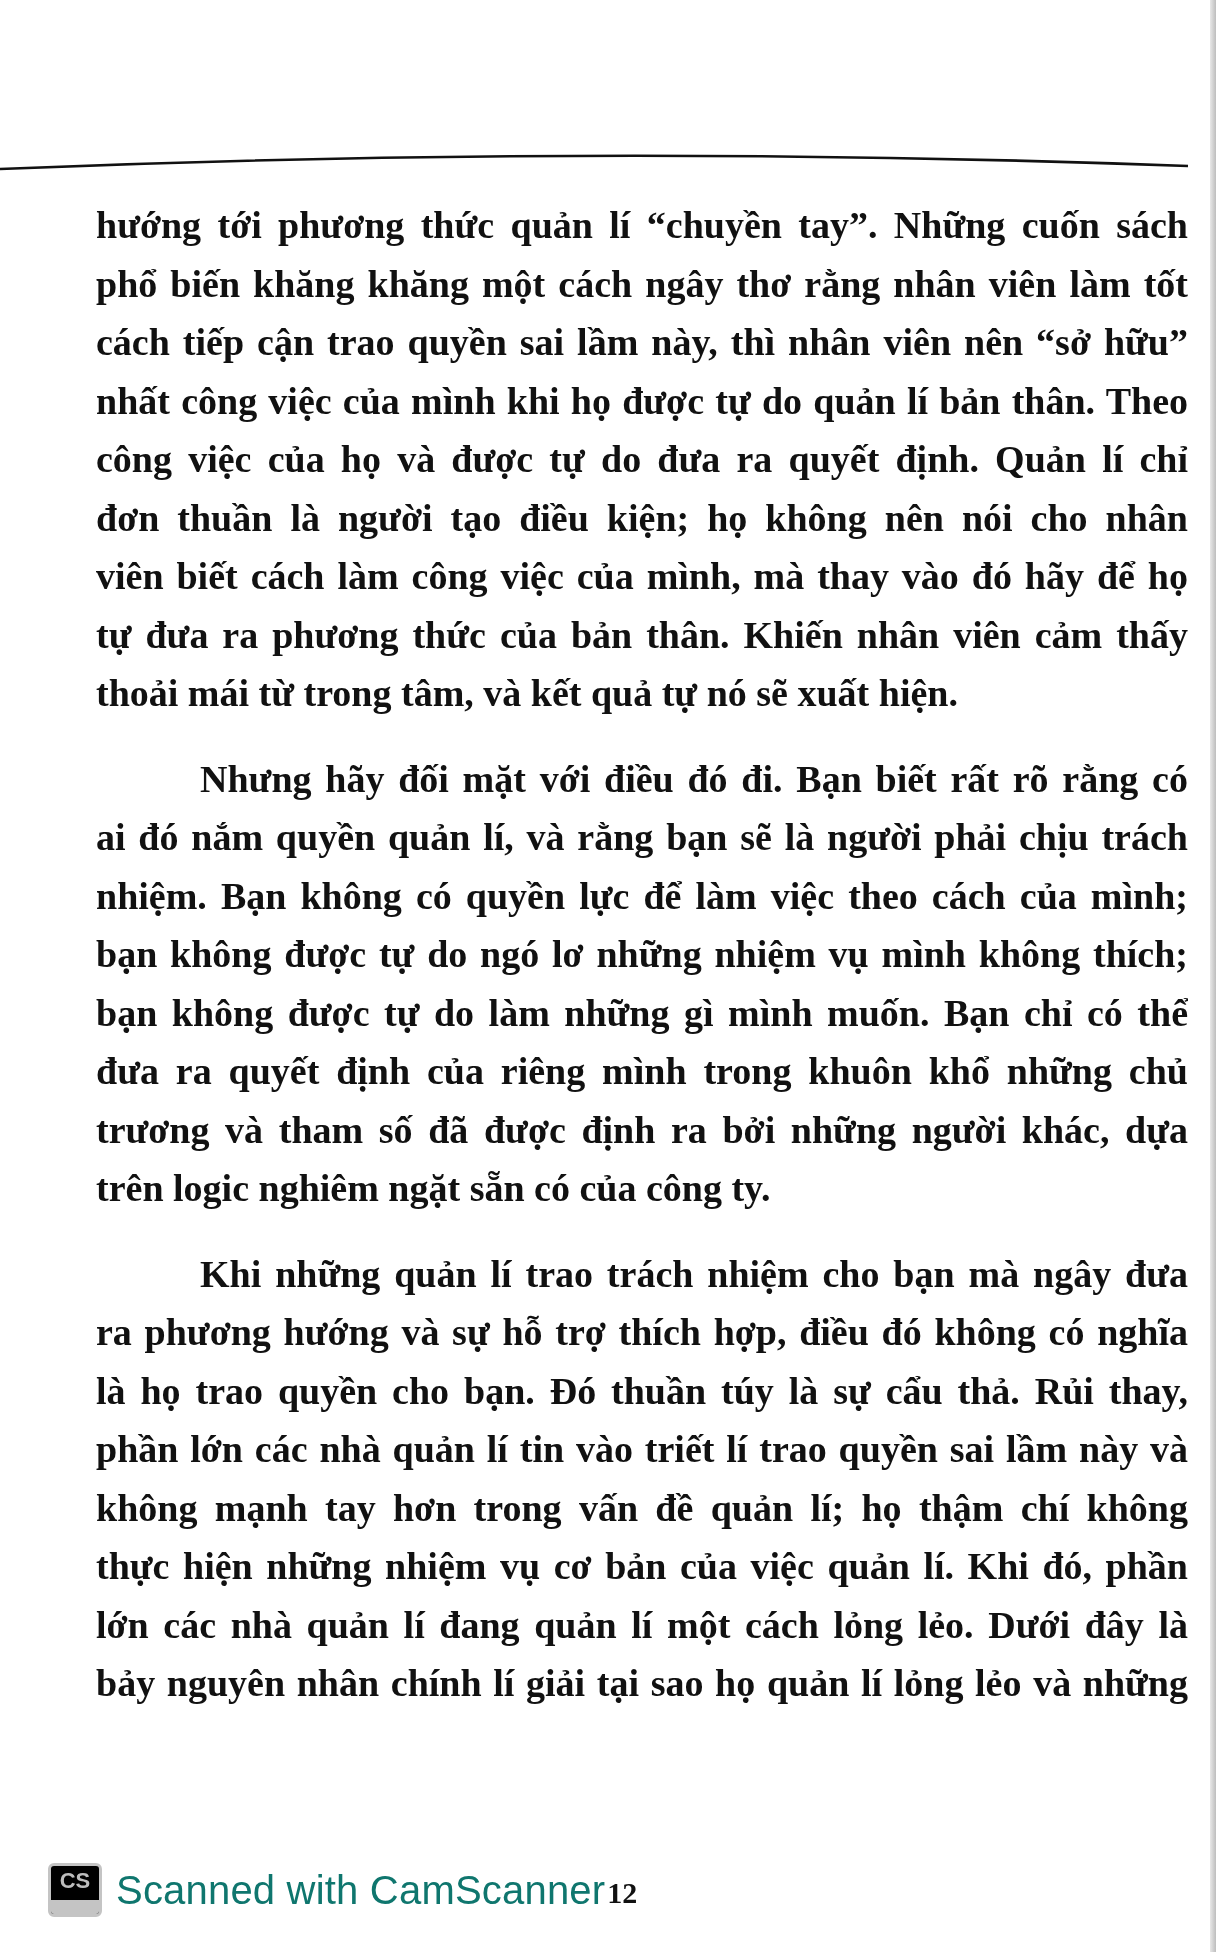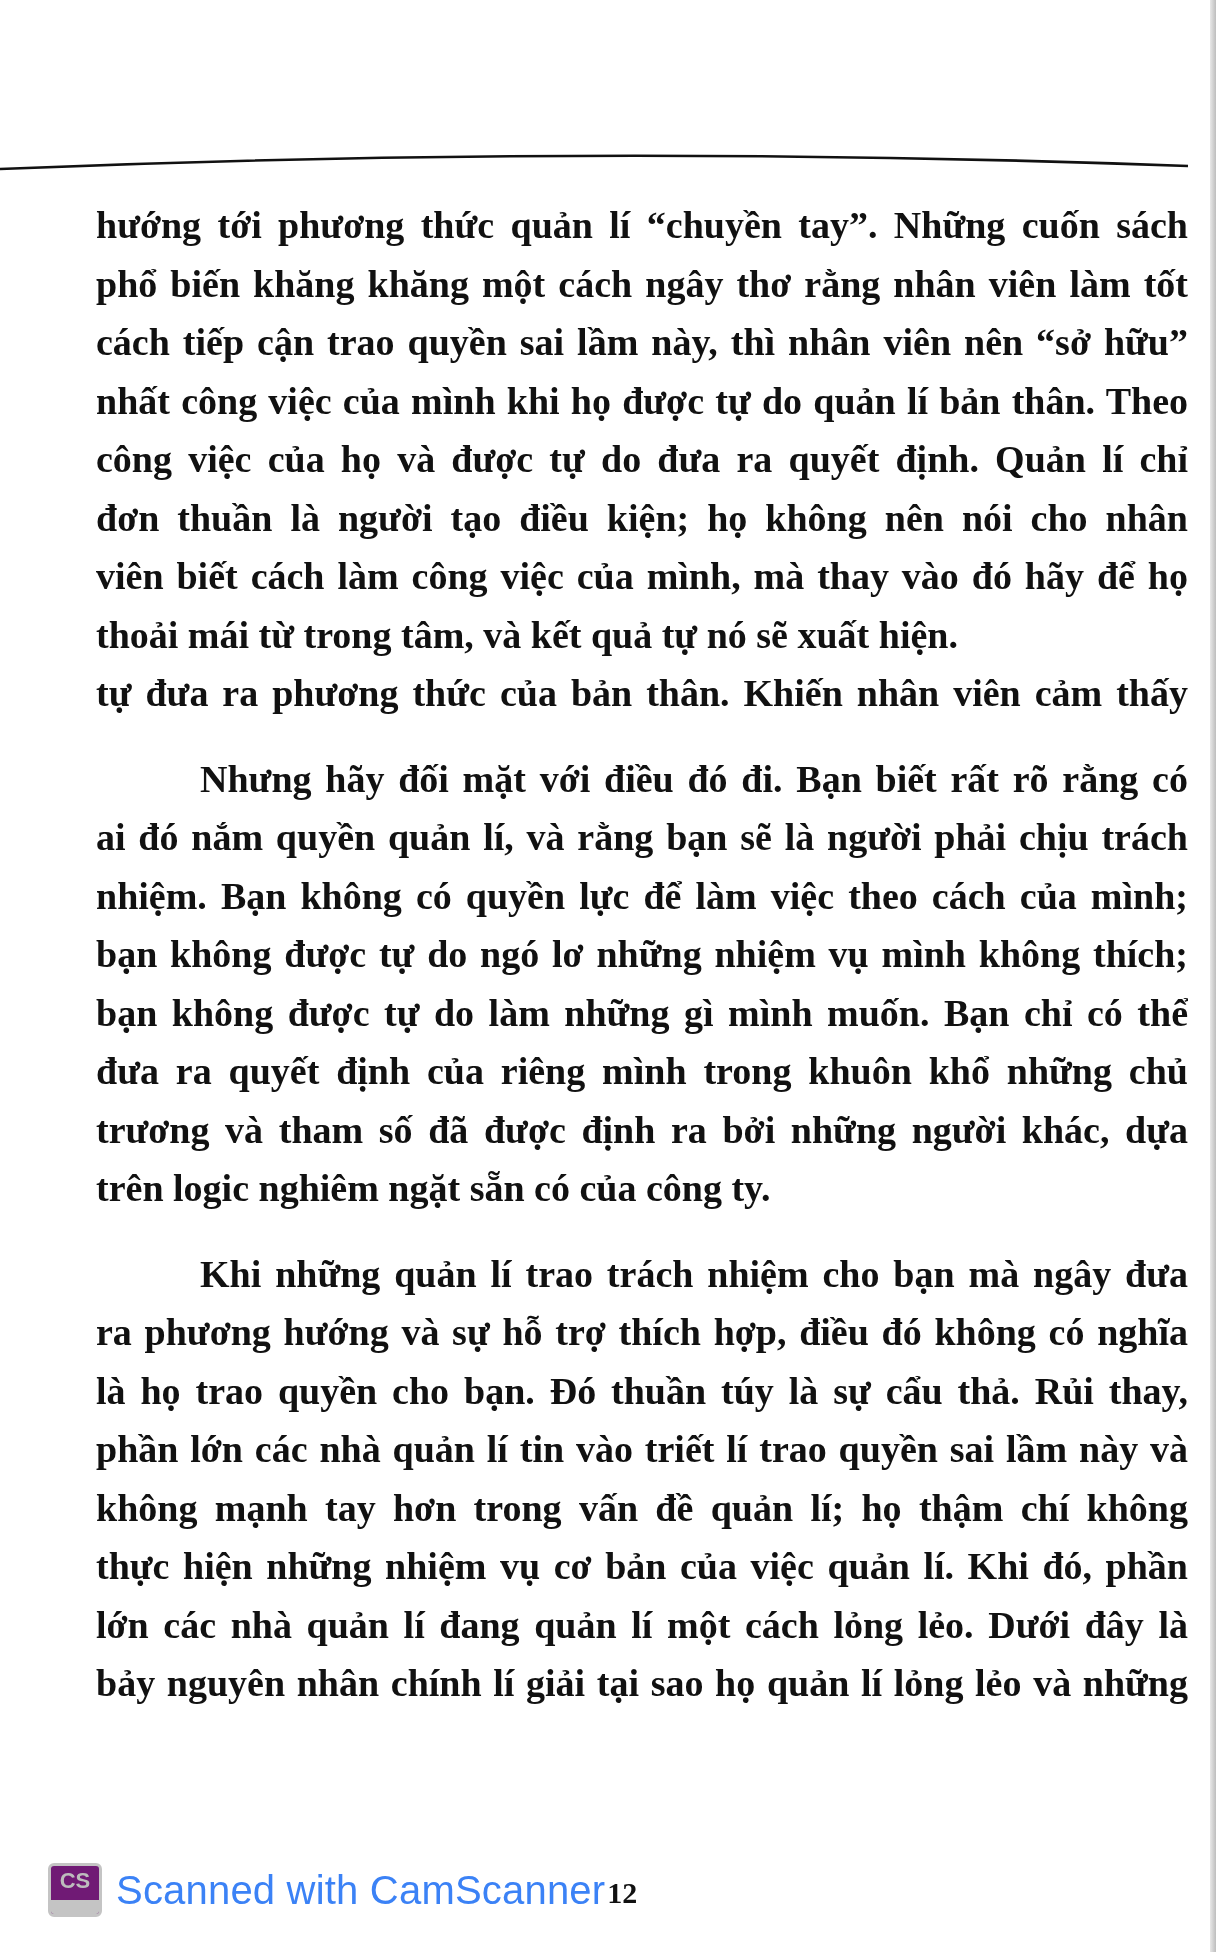--- a/index.html
+++ b/index.html
@@ -36,34 +36,34 @@
   .body-text p + p { margin-top: 27px; }
   .line { display: block; text-align: justify; text-align-last: justify; white-space: nowrap; }
   .line.last { text-align-last: left; }
   .footer {
     position: absolute; top: 1860px; left: 48px; height: 60px;
     display: flex; align-items: center;
   }
   .cs-logo {
     width: 54px; height: 54px; border-radius: 6px;
     border: 3px solid #c4c4c4; box-sizing: border-box;
-    position: relative; background: #701a75; overflow: hidden;
+    position: relative; background: #000000; overflow: hidden;
   }
   .cs-logo .cs-text {
     position: absolute; top: 2px; left: 0; width: 100%; text-align: center;
     font-family: "Liberation Sans", sans-serif; font-weight: bold;
     font-size: 22px; color: #bdbdbd;
   }
   .cs-logo .cs-band {
     position: absolute; bottom: 0; left: 0; width: 100%; height: 14px; background: #c4c4c4;
   }
   .watermark {
     margin-left: 14px;
     font-family: "Liberation Sans", sans-serif;
-    font-size: 40px; color: #3b82f6; letter-spacing: 0.2px;
+    font-size: 40px; color: #0f766e; letter-spacing: 0.2px;
   }
   .page-number {
     font-family: "Liberation Serif", serif; font-weight: bold;
     font-size: 30px; color: #111; margin-left: 2px; position: relative; top: 3px;
   }
 </style>
 </head>
 <body>
 
 <div class="page">
@@ -76,22 +76,22 @@
 
   <div class="body-text">
     <p>
       <span class="line" style="white-space: normal; display: block; height: 58.5px; overflow: hidden;">hướng tới phương thức quản lí “chuyền tay”. Những cuốn sách</span>
       <span class="line" style="white-space: normal; display: block; height: 58.5px; overflow: hidden;">phổ biến khăng khăng một cách ngây thơ rằng nhân viên làm tốt</span>
       <span class="line" style="white-space: normal; display: block; height: 58.5px; overflow: hidden;">cách tiếp cận trao quyền sai lầm này, thì nhân viên nên “sở hữu”</span>
       <span class="line" style="white-space: normal; display: block; height: 58.5px; overflow: hidden;">nhất công việc của mình khi họ được tự do quản lí bản thân. Theo</span>
       <span class="line" style="white-space: normal; display: block; height: 58.5px; overflow: hidden;">công việc của họ và được tự do đưa ra quyết định. Quản lí chỉ</span>
       <span class="line" style="white-space: normal; display: block; height: 58.5px; overflow: hidden;">đơn thuần là người tạo điều kiện; họ không nên nói cho nhân</span>
       <span class="line" style="white-space: normal; display: block; height: 58.5px; overflow: hidden;">viên biết cách làm công việc của mình, mà thay vào đó hãy để họ</span>
+      <span class="line" style="white-space: normal; display: block; height: 58.5px; overflow: hidden;">tự đưa ra phương thức của bản thân. Khiến nhân viên cảm thấy</span>
       <span class="line last" style="white-space: normal; display: block; height: 58.5px; overflow: hidden;">thoải mái từ trong tâm, và kết quả tự nó sẽ xuất hiện.</span>
-      <span class="line" style="white-space: normal; display: block; height: 58.5px; overflow: hidden;">tự đưa ra phương thức của bản thân. Khiến nhân viên cảm thấy</span>
     </p>
     <p>
       <span class="line" style="padding-left: 104px; white-space: normal; display: block; height: 58.5px; overflow: hidden;">Nhưng hãy đối mặt với điều đó đi. Bạn biết rất rõ rằng có</span>
       <span class="line" style="white-space: normal; display: block; height: 58.5px; overflow: hidden;">ai đó nắm quyền quản lí, và rằng bạn sẽ là người phải chịu trách</span>
       <span class="line" style="white-space: normal; display: block; height: 58.5px; overflow: hidden;">nhiệm. Bạn không có quyền lực để làm việc theo cách của mình;</span>
       <span class="line" style="white-space: normal; display: block; height: 58.5px; overflow: hidden;">bạn không được tự do ngó lơ những nhiệm vụ mình không thích;</span>
       <span class="line" style="white-space: normal; display: block; height: 58.5px; overflow: hidden;">bạn không được tự do làm những gì mình muốn. Bạn chỉ có thể</span>
       <span class="line" style="white-space: normal; display: block; height: 58.5px; overflow: hidden;">đưa ra quyết định của riêng mình trong khuôn khổ những chủ</span>
       <span class="line" style="white-space: normal; display: block; height: 58.5px; overflow: hidden;">trương và tham số đã được định ra bởi những người khác, dựa</span>
       <span class="line last" style="white-space: normal; display: block; height: 58.5px; overflow: hidden;">trên logic nghiêm ngặt sẵn có của công ty.</span>

